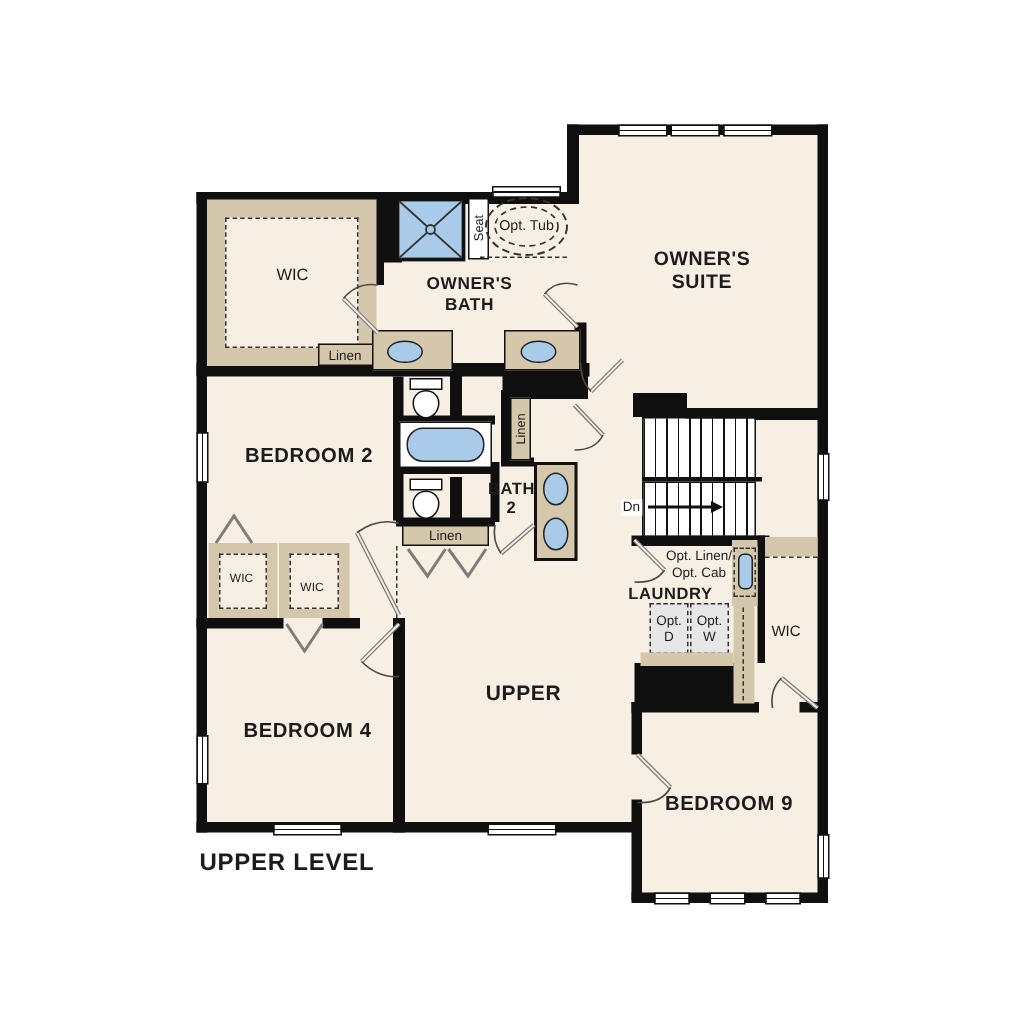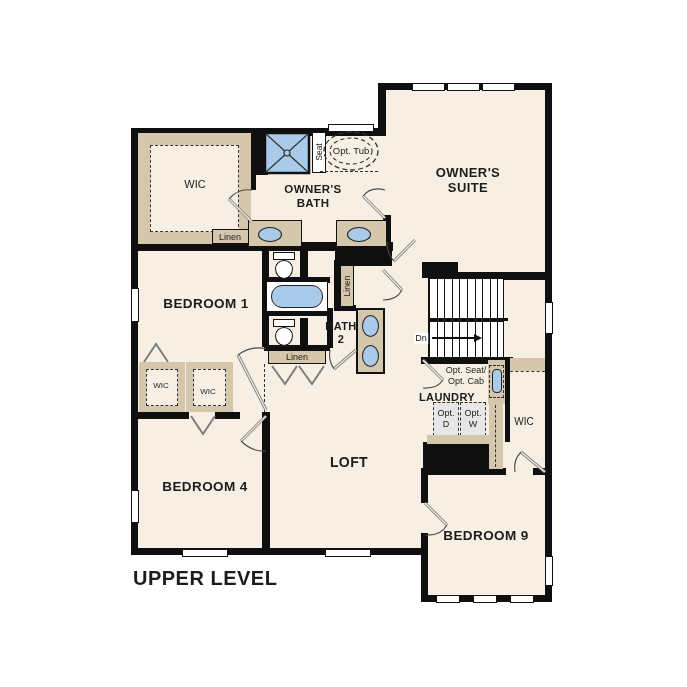--- a/index.html
+++ b/index.html
@@ -26,21 +26,21 @@
      repeating-linear-gradient(90deg,#111 0,#111 1px,#fff 1px,#fff 7.6px);
      border:1px solid #111;box-sizing:border-box;}
   .toilet-tank{position:absolute;background:#fff;border:1.5px solid #111;box-sizing:border-box;}
   .toilet-bowl{position:absolute;background:#fff;border:1.5px solid #111;border-radius:50% 50% 50% 50%/45% 45% 55% 55%;box-sizing:border-box;}
   svg.door,svg.fix{position:absolute;overflow:visible;}
   .arrow-line{position:absolute;background:#111;}
   .arrow-head{position:absolute;width:0;height:0;border-left:8px solid #111;
               border-top:4.5px solid transparent;border-bottom:4.5px solid transparent;}
   .dash-h{position:absolute;border-top:1.5px dashed #333;}
   .dash-v{position:absolute;border-left:1.5px dashed #333;}
-  .title{position:absolute;font-weight:bold;font-size:20px;letter-spacing:.5px;color:#1c1c1c;}
+  .title{position:absolute;font-weight:bold;font-size:16px;letter-spacing:.5px;color:#1c1c1c;}
 </style>
 </head>
 <body>
 
 <div id="stage">
 
   <div class="floor" style="left:134px;top:130px;width:416px;height:422px;"></div>
   <div class="floor" style="left:381px;top:86px;width:169px;height:48px;"></div>
   <div class="floor" style="left:421px;top:550px;width:129px;height:46px;"></div>
 
@@ -127,21 +127,21 @@
 
   <div class="lbl room-lbl" style="left:313px;top:197px;font-size:11.5px;">OWNER'S
 BATH</div>
   <div class="tan-b" style="left:248px;top:220px;width:54px;height:27px;"></div>
   <div class="sink" style="left:258px;top:227px;width:24px;height:15px;"></div>
   <div class="tan-b" style="left:336px;top:220px;width:51px;height:27px;"></div>
   <div class="sink" style="left:347px;top:227px;width:24px;height:15px;"></div>
   <div class="toilet-tank" style="left:273px;top:252px;width:22px;height:8px;"></div>
   <div class="toilet-bowl" style="left:275px;top:260px;width:18px;height:19px;"></div>
 
-  <div class="lbl room-lbl" style="left:206px;top:304px;font-size:13.5px;">BEDROOM 1</div>
+  <div class="lbl room-lbl" style="left:206px;top:304px;font-size:13.5px;">BEDROOM 2</div>
 
   <div class="white-b" style="left:266px;top:281px;width:62px;height:31px;"></div>
   <div class="tub" style="left:271px;top:285px;width:52px;height:23px;"></div>
   <div class="tan-b" style="left:340px;top:265px;width:14px;height:42px;"></div>
   <div class="lbl rot" style="left:347px;top:286px;font-size:8.5px;">Linen</div>
   <div class="toilet-tank" style="left:273px;top:319px;width:22px;height:8px;"></div>
   <div class="toilet-bowl" style="left:275px;top:327px;width:18px;height:19px;"></div>
   <div class="lbl room-lbl" style="left:341px;top:333px;font-size:11px;">BATH
 2</div>
   <div class="tan-b" style="left:356px;top:308px;width:29px;height:66px;border-width:2px;"></div>
@@ -153,21 +153,21 @@
   <div class="stairs" style="left:428px;top:278px;width:76px;height:41px;"></div>
   <div class="w" style="left:428px;top:318px;width:80px;height:3px;background:#111;"></div>
   <div class="stairs" style="left:428px;top:321px;width:76px;height:37px;"></div>
   <div class="lbl" style="left:421px;top:338px;font-size:9px;background:#fff;padding:0 1px;">Dn</div>
   <div class="arrow-line" style="left:432px;top:337px;width:44px;height:2px;"></div>
   <div class="arrow-head" style="left:474px;top:333.5px;"></div>
 
   <div class="lbl room-lbl" style="left:468px;top:180px;font-size:13px;">OWNER'S
 SUITE</div>
 
-  <div class="lbl" style="left:466px;top:376px;font-size:9px;">Opt. Seat/
+  <div class="lbl" style="left:466px;top:376px;font-size:9px;">Opt. Linen/
 Opt. Cab</div>
   <div class="lbl room-lbl" style="left:447px;top:397px;font-size:11px;">LAUNDRY</div>
   <div class="tan" style="left:488px;top:360px;width:17px;height:44px;"></div>
   <div class="dashbox" style="left:489px;top:365px;width:15px;height:33px;"></div>
   <div class="tub" style="left:492px;top:369px;width:10px;height:24px;border-radius:4px;"></div>
   <div class="dashbox" style="left:433px;top:402px;width:26px;height:34px;background:#e7e7e7;"></div>
   <div class="lbl" style="left:446px;top:419px;font-size:9px;">Opt.
 D</div>
   <div class="dashbox" style="left:460px;top:402px;width:26px;height:34px;background:#e7e7e7;"></div>
   <div class="lbl" style="left:473px;top:419px;font-size:9px;">Opt.
@@ -181,21 +181,21 @@
   <div class="lbl" style="left:524px;top:422px;font-size:10px;">WIC</div>
 
   <div class="tan" style="left:139px;top:362px;width:46px;height:50px;"></div>
   <div class="dashbox" style="left:146px;top:369px;width:32px;height:37px;background:#f7efe3;border-width:1px;"></div>
   <div class="lbl" style="left:161px;top:386px;font-size:8px;">WIC</div>
   <div class="tan" style="left:186px;top:362px;width:47px;height:50px;"></div>
   <div class="dashbox" style="left:193px;top:369px;width:33px;height:37px;background:#f7efe3;border-width:1px;"></div>
   <div class="lbl" style="left:208px;top:392px;font-size:8px;">WIC</div>
 
   <div class="lbl room-lbl" style="left:205px;top:487px;font-size:13.5px;">BEDROOM 4</div>
-  <div class="lbl room-lbl" style="left:349px;top:462px;font-size:14px;">LOFT</div>
+  <div class="lbl room-lbl" style="left:349px;top:462px;font-size:14px;">UPPER</div>
   <div class="lbl room-lbl" style="left:486px;top:536px;font-size:13.5px;">BEDROOM 9</div>
   <div class="title" style="left:133px;top:567px;">UPPER LEVEL</div>
 
   <svg class="door" style="left:220px;top:186px;" width="36" height="40" viewBox="0 0 36 40">
     <path d="M32,36 L9,13" stroke="#7d7d7d" stroke-width="3" fill="none"></path>
       <path d="M32,36 L9,13" stroke="#f7efe3" stroke-width="1.2" fill="none"></path>
     <path d="M9,13 Q18,2 32,4" stroke="#4a4a4a" stroke-width="1.1" fill="none"></path>
   </svg>
 
   <svg class="door" style="left:355px;top:184px;" width="34" height="40" viewBox="0 0 34 40">

